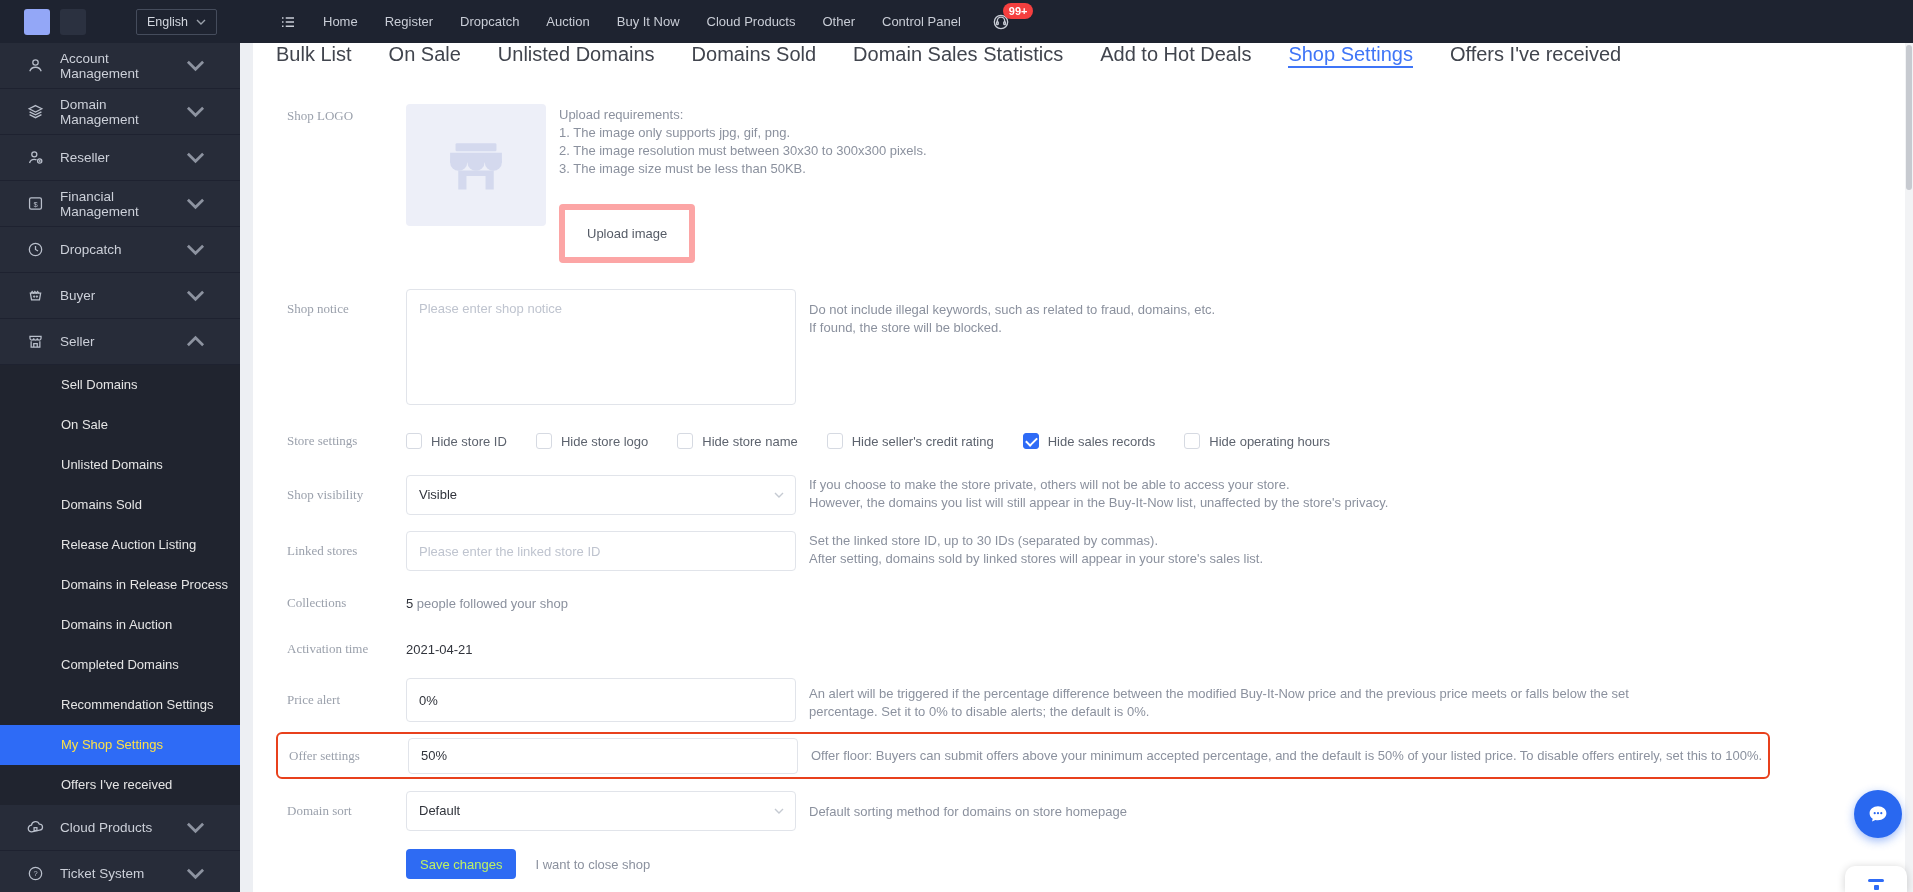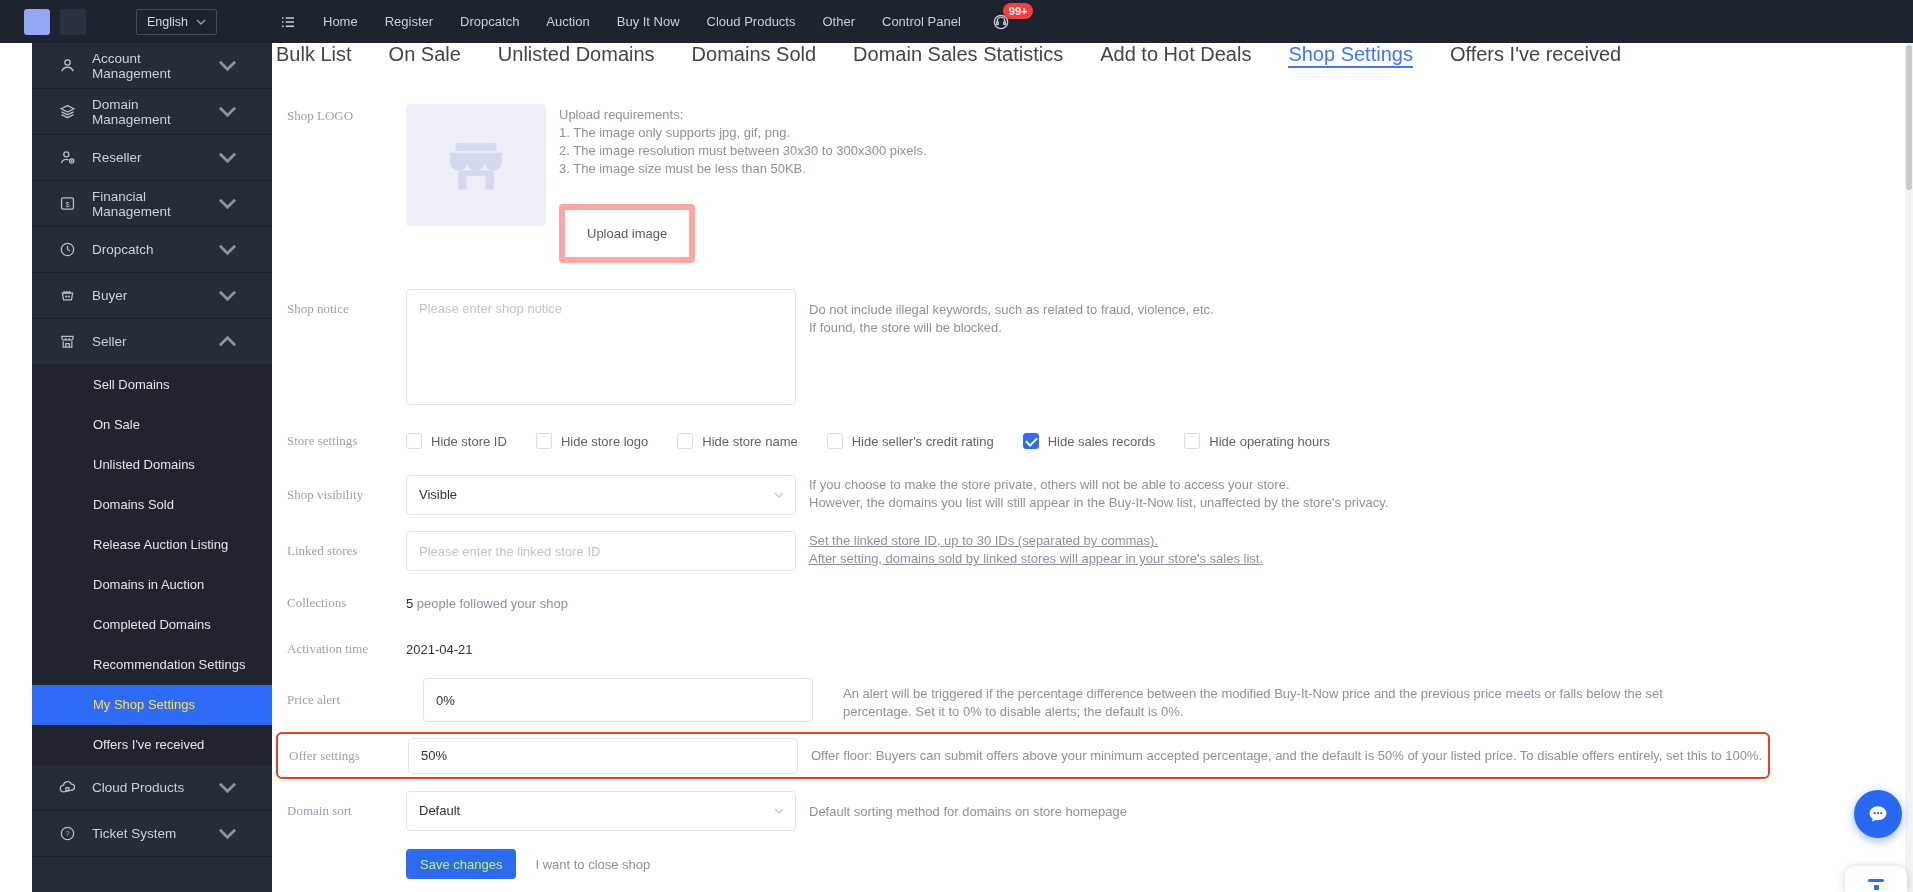--- a/index.html
+++ b/index.html
@@ -19,21 +19,21 @@
   .support-wrap { position:relative; margin-left:30px; cursor:pointer; display:flex; align-items:center; }
   .badge { position:absolute; top:-9px; left:12px; background:#f53f3f; color:#fff; font-size:11px; font-weight:bold;
            padding:1px 6px; border-radius:9px; line-height:14px; }
   .top-right { margin-left:auto; display:flex; align-items:center; gap:32px; }
   .white-sq { width:22px; height:22px; background:#fff; border-radius:2px; margin-left:2px; }
   .gray-pair { display:flex; margin-left:12px; }
   .gray-pair .g1 { width:24px; height:22px; background:#878d97; border-radius:2px 0 0 2px; }
   .gray-pair .g2 { width:20px; height:22px; background:#9ba1ab; border-radius:0 2px 2px 0; }
 
   
-  .sidebar { position:absolute; left:0; top:43px; width:240px; bottom:0; background:#272c39; z-index:20; overflow:hidden;margin-left:32px; }
+  .sidebar { position:absolute; left:0; top:43px; width:240px; bottom:0; background:#272c39; z-index:20; overflow:hidden; }
   .side-item { height:46px; display:flex; align-items:center; padding:0 20px 0 26px;
                border-bottom:1px solid #1e2230; color:#ccd0d9; font-size:13.5px; cursor:pointer; }
   .side-item svg { width:19px; height:19px; margin-right:15px; flex:0 0 19px; }
   .side-item .chev { margin-left:auto; color:#8d93a0; display:flex; }
   .submenu { background:#20242f; }
   .sub-item { height:40px; line-height:40px; padding-left:61px; color:#e5e5e5; font-size:13px; cursor:pointer;
               white-space:nowrap; }
   .sub-item.active { background:#2e6bf6; color:#fde047; }
 
   .gutter { position:absolute; left:240px; top:43px; width:13px; bottom:0; background:#edeff3; z-index:10; }
@@ -242,20 +242,21 @@
         </svg>
       </span>
   </div>
 
   <div class="submenu">
     <div class="sub-item">Sell Domains</div>
     <div class="sub-item">On Sale</div>
     <div class="sub-item">Unlisted Domains</div>
     <div class="sub-item">Domains Sold</div>
     <div class="sub-item">Release Auction Listing</div>
+    <div class="sub-item">Domains in Release Process</div>
     <div class="sub-item">Domains in Auction</div>
     <div class="sub-item">Completed Domains</div>
     <div class="sub-item">Recommendation Settings</div>
     <div class="sub-item active">My Shop Settings</div>
     <div class="sub-item">Offers I've received</div>
   </div>
 
   <div class="side-item">
     <svg viewBox="0 0 24 24" fill="none" stroke="#b9bfcb" stroke-width="1.6">
       <path d="M7.2 17.5a4.2 4.2 0 01-.3-8.4 5.2 5.2 0 0110-1.3 3.7 3.7 0 01.3 7.6z"></path>
@@ -320,21 +321,21 @@
         <div>2. The image resolution must between 30x30 to 300x300 pixels.</div>
         <div>3. The image size must be less than 50KB.</div>
         <button class="upload-btn">Upload image</button>
       </div>
     </div>
 
     <div class="frow" style="margin-top:26px;">
       <div class="flabel" style="padding-top:12px;">Shop notice</div>
       <textarea class="notice" placeholder="Please enter shop notice" style=""></textarea>
       <div class="help">
-        <div>Do not include illegal keywords, such as related to fraud, violence, etc.</div>
+        <div>Do not include illegal keywords, such as related to fraud, domains, etc.</div>
         <div>If found, the store will be blocked.</div>
       </div>
     </div>
 
     <div class="frow" style="margin-top:28px; align-items:center;">
       <div class="flabel">Store settings</div>
       <div class="cb-row">
         <label class="cb-item">
           <span class="cb"></span>
           <span>Hide store ID</span>
@@ -374,40 +375,40 @@
       </div>
       <div class="help" style="padding-top:1px;">
         <div>If you choose to make the store private, others will not be able to access your store.</div>
         <div>However, the domains you list will still appear in the Buy-It-Now list, unaffected by the store's privacy.</div>
       </div>
     </div>
 
     <div class="frow" style="margin-top:16px;">
       <div class="flabel" style="padding-top:12px;">Linked stores</div>
       <input class="inp" placeholder="Please enter the linked store ID" style="">
-      <div class="help" style="padding-top:1px;text-decoration:underline;">
+      <div class="help" style="padding-top:1px;">
         <div>Set the linked store ID, up to 30 IDs (separated by commas).</div>
         <div>After setting, domains sold by linked stores will appear in your store's sales list.</div>
       </div>
     </div>
 
     <div class="frow" style="margin-top:24px; align-items:center;">
       <div class="flabel">Collections</div>
       <div>
         <span class="val-dark">5</span>
         <span class="val-gray">people followed your shop</span>
       </div>
     </div>
 
     <div class="frow" style="margin-top:30px; align-items:center;">
       <div class="flabel">Activation time</div>
       <div class="val-dark">2021-04-21</div>
     </div>
 
-    <div class="frow" style="margin-top:21px;gap:17px;">
+    <div class="frow" style="margin-top:21px;">
       <div class="flabel" style="padding-top:14px;">Price alert</div>
       <input class="inp" style="height: 44px;" value="0%">
       <div class="help" style="padding-top:7px; white-space:normal; width:830px;">An alert will be triggered if the percentage difference between the modified Buy-It-Now price and the previous price meets or falls below the set percentage. Set it to 0% to disable alerts; the default is 0%.</div>
     </div>
 
     <div class="offer-box" style="margin-top:10px;">
       <div class="flabel">Offer settings</div>
       <input class="inp" value="50%" style="">
       <div class="help">Offer floor: Buyers can submit offers above your minimum accepted percentage, and the default is 50% of your listed price. To disable offers entirely, set this to 100%.</div>
     </div>

